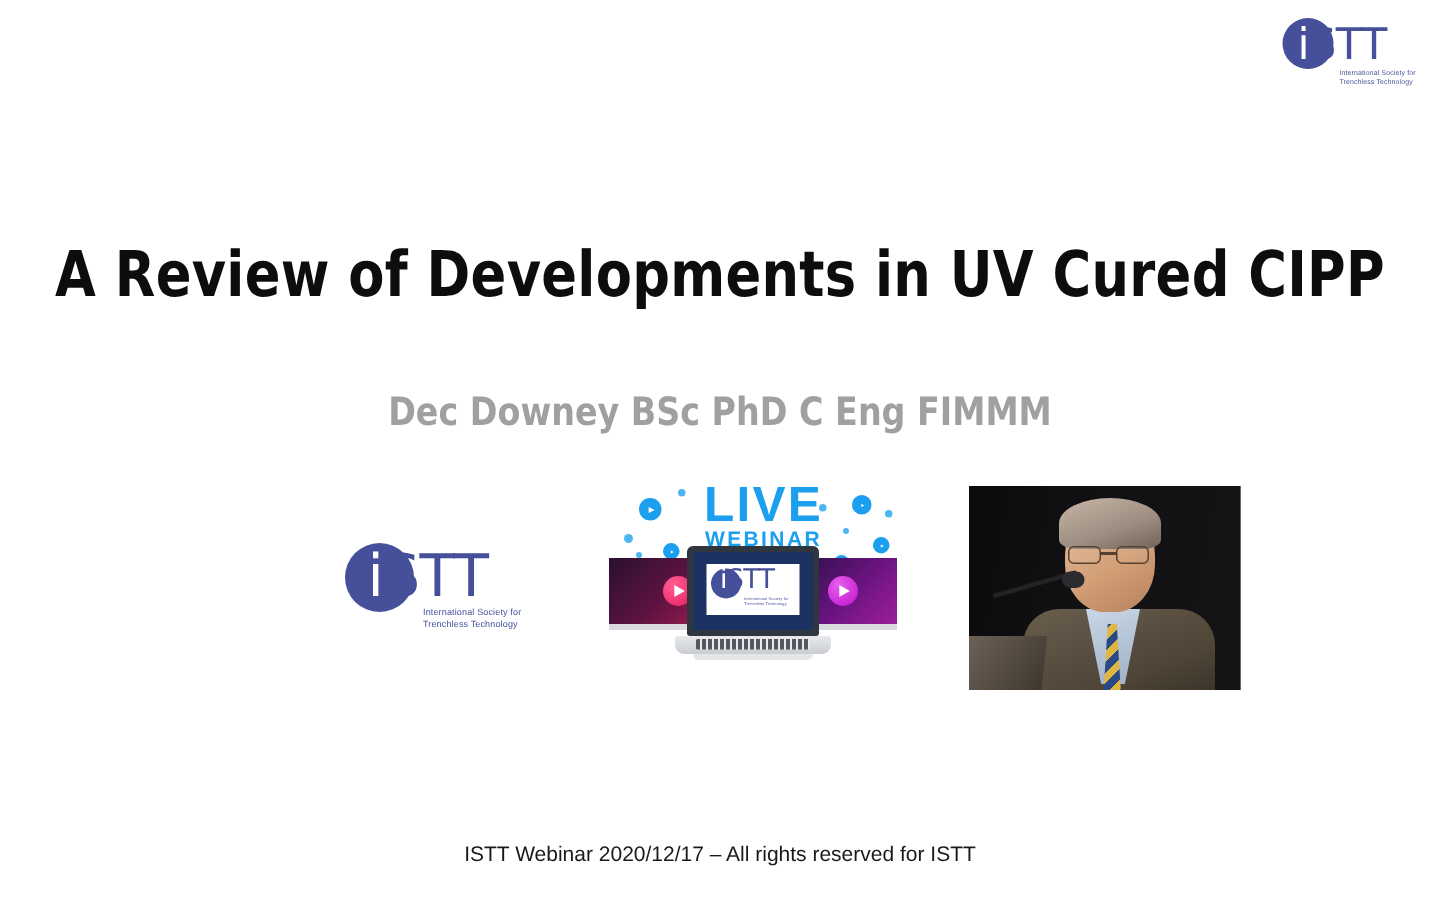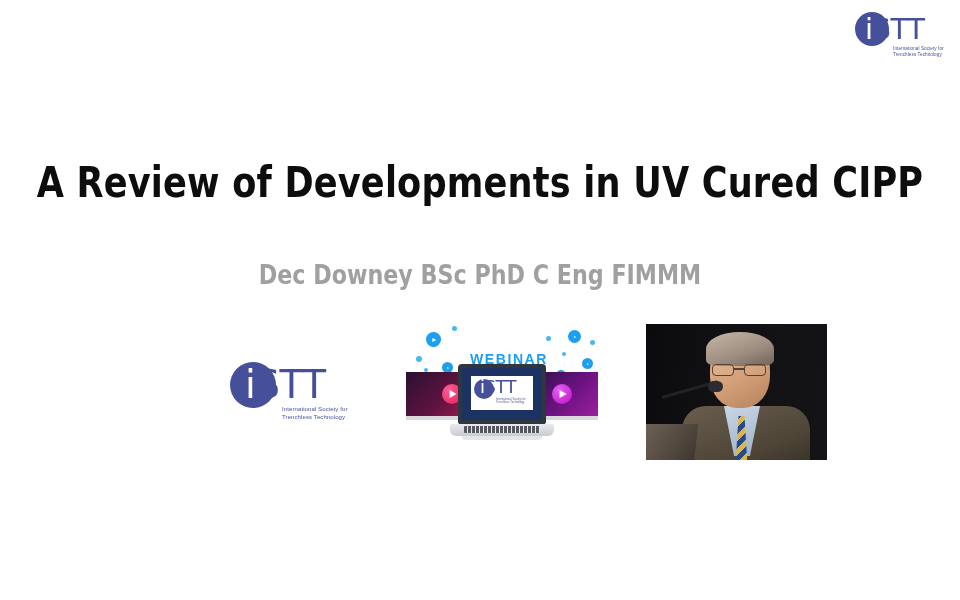--- a/index.html
+++ b/index.html
@@ -491,20 +491,21 @@
         <div class="istt-word"><span class="dot-i">i</span><span>STT</span></div>
         <div class="istt-tag">
           <div>International Society for</div>
           <div>Trenchless Technology</div>
         </div>
       </div>
     </div>
 
     <div class="webinar">
 
+      <div class="live-text">LIVE</div>
       <div class="webinar-text">WEBINAR</div>
 
       <div class="bubble play" style="left:22px; top:14px; width:15px; height:15px;"></div>
       <div class="bubble play b-sm" style="left:38px; top:44px; width:11px; height:11px;"></div>
       <div class="bubble play" style="left:30px; top:60px; width:17px; height:17px;"></div>
       <div class="bubble play b-sm" style="left:164px; top:12px; width:13px; height:13px;"></div>
       <div class="bubble play b-sm" style="left:178px; top:40px; width:11px; height:11px;"></div>
       <div class="bubble play b-sm" style="left:152px; top:52px; width:10px; height:10px;"></div>
 
       <div class="dot" style="left:48px; top:8px; width:5px; height:5px;"></div>
@@ -555,14 +556,15 @@
         <div class="ph-bridge"></div>
         <div class="ph-lens r"></div>
       </div>
       <div class="ph-podium"></div>
       <div class="ph-mic-stem"></div>
       <div class="ph-mic-head"></div>
     </div>
 
   </div>
 
+  <div class="footer">ISTT Webinar 2020/12/17 – All rights reserved for ISTT</div>
 
 </div>
 
 </body></html>

